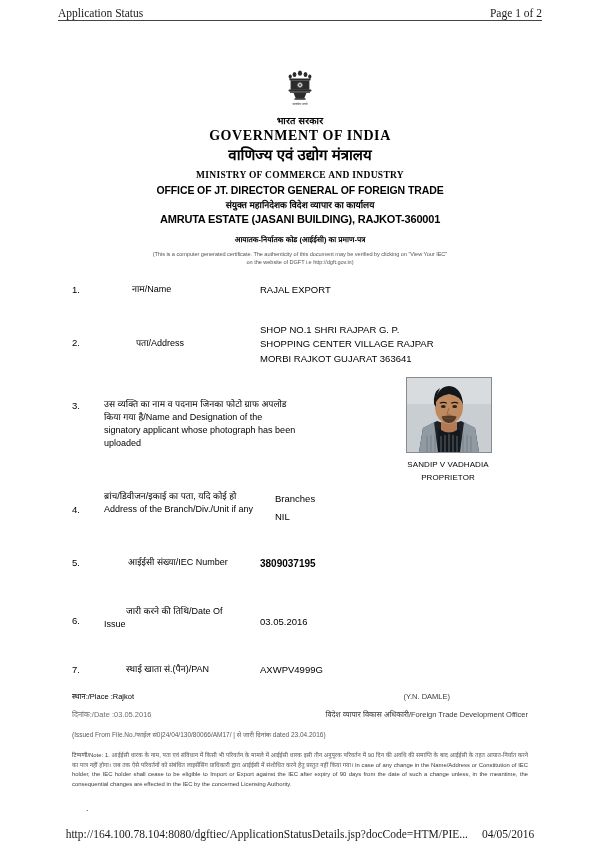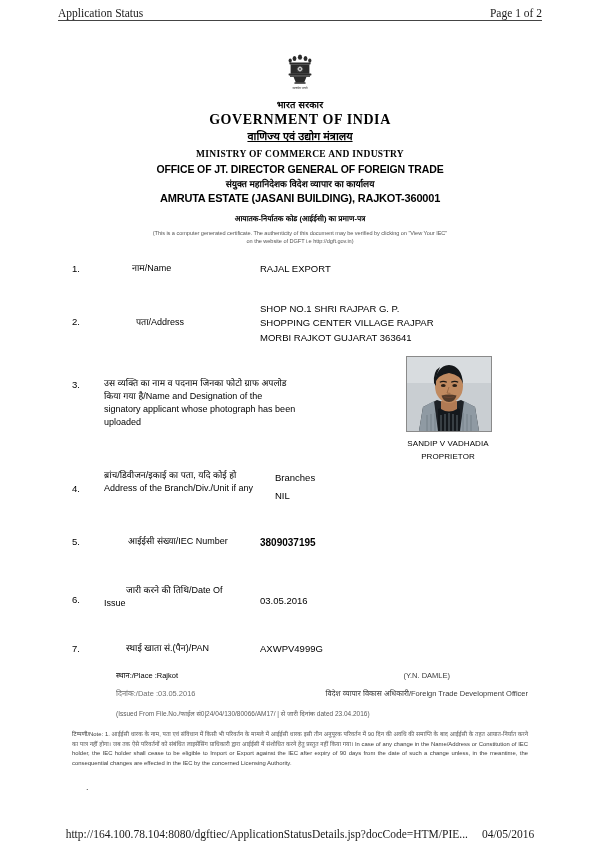--- a/index.html
+++ b/index.html
@@ -47,21 +47,21 @@
     gap: 14px;
     font-family: "Liberation Serif", serif;
     font-size: 11.5px;
     color: #1a1a1a;
     white-space: nowrap;
   }
 
   
   .cert {
     position: absolute;
-    top: 52px; left: 0; right: 0;
+    top: 68px; left: 0; right: 0;
     padding: 0 72px;
     box-sizing: border-box;
   }
 
   .emblem-wrap { text-align: center; }
   .emblem { display: inline-block; }
 
   .org-block { text-align: center; }
   .line-hi-sm {
     font-family: "Liberation Sans", sans-serif;
@@ -71,24 +71,23 @@
     margin: 2px 0 0 0;
   }
   .line-goi {
     font-family: "Liberation Serif", serif;
     font-size: 14px;
     font-weight: bold;
     letter-spacing: .6px;
     margin: 1px 0 0 0;
   }
   .line-hi-md {
-    font-size: 11px;
+    font-size: 15px;
     font-weight: bold;
     margin: 0;
-    text-decoration: underline;
   }
   .line-ministry {
     font-family: "Liberation Serif", serif;
     font-size: 9.5px;
     font-weight: bold;
     letter-spacing: .3px;
     margin: 6px 0 0 0;
   }
   .line-office {
     font-size: 10.5px;
@@ -203,21 +202,20 @@
     line-height: 1.65;
     margin-top: 5px;
     letter-spacing: .1px;
   }
 
   
   .sig {
     margin-top: 14px;
     position: relative;
     font-size: 7.5px;
-    margin-left: 44px;
   }
   .sig-row {
     display: flex;
     justify-content: space-between;
     align-items: baseline;
   }
   .sig-left { white-space: nowrap; }
   .sig-right { white-space: nowrap; color: #3a3a3a; text-align: center; }
   .sig-row2 { margin-top: 8px; }
   .sig-left-faint { color: #6e6e6e; }

